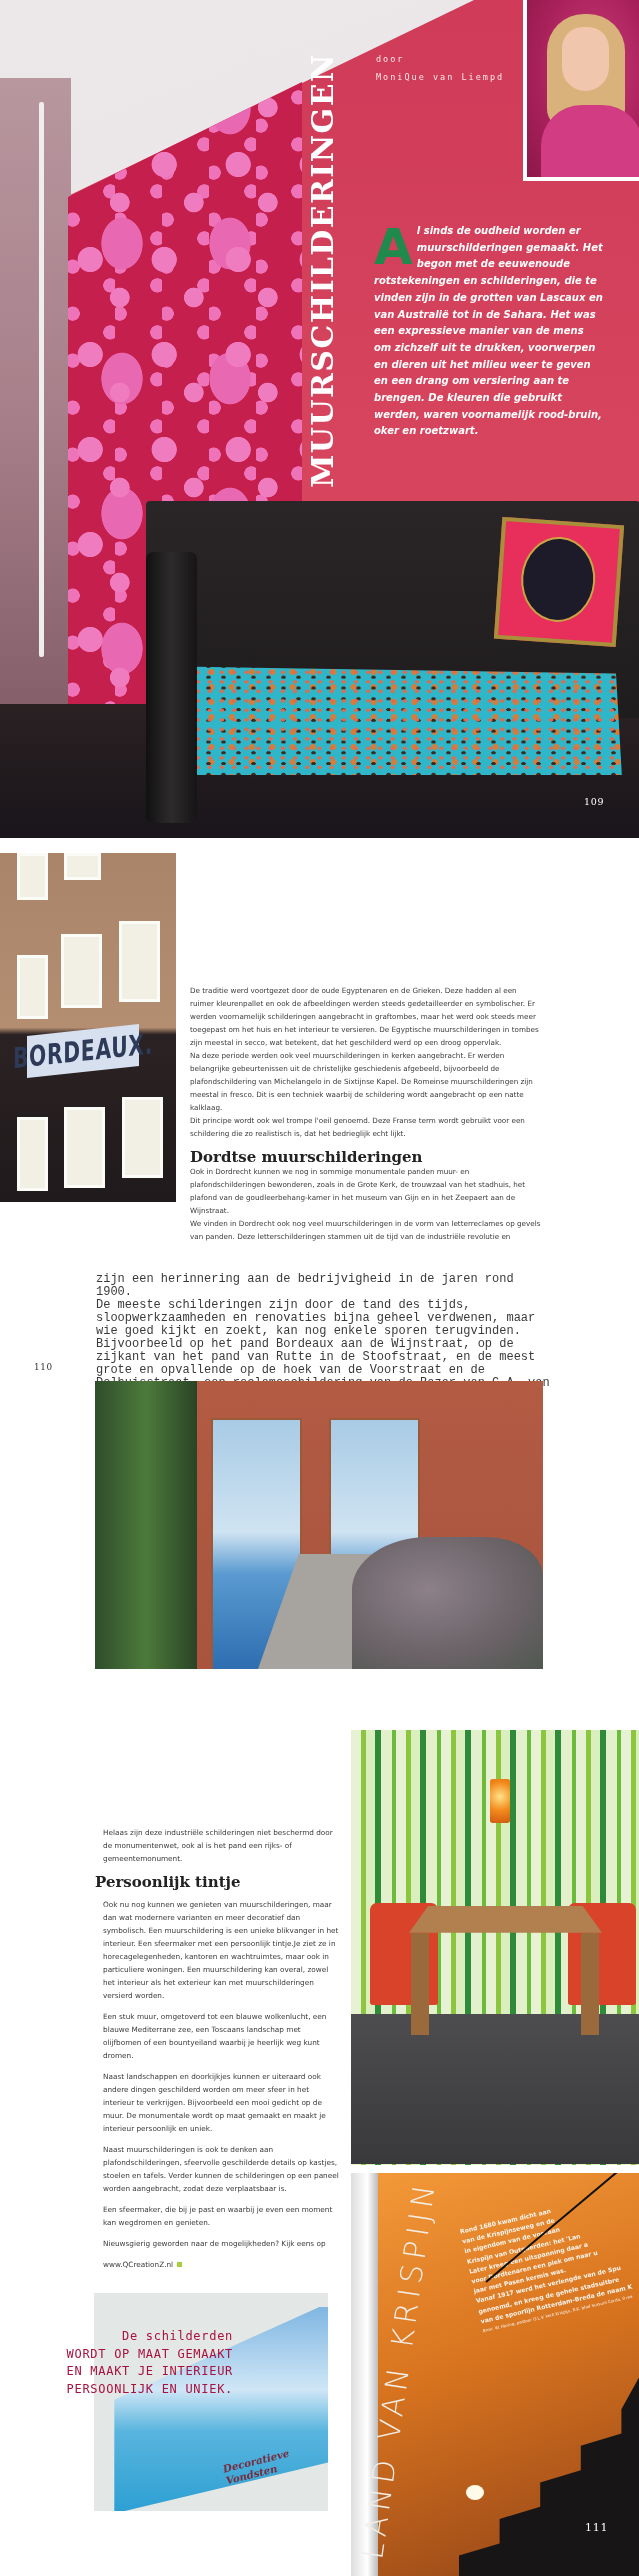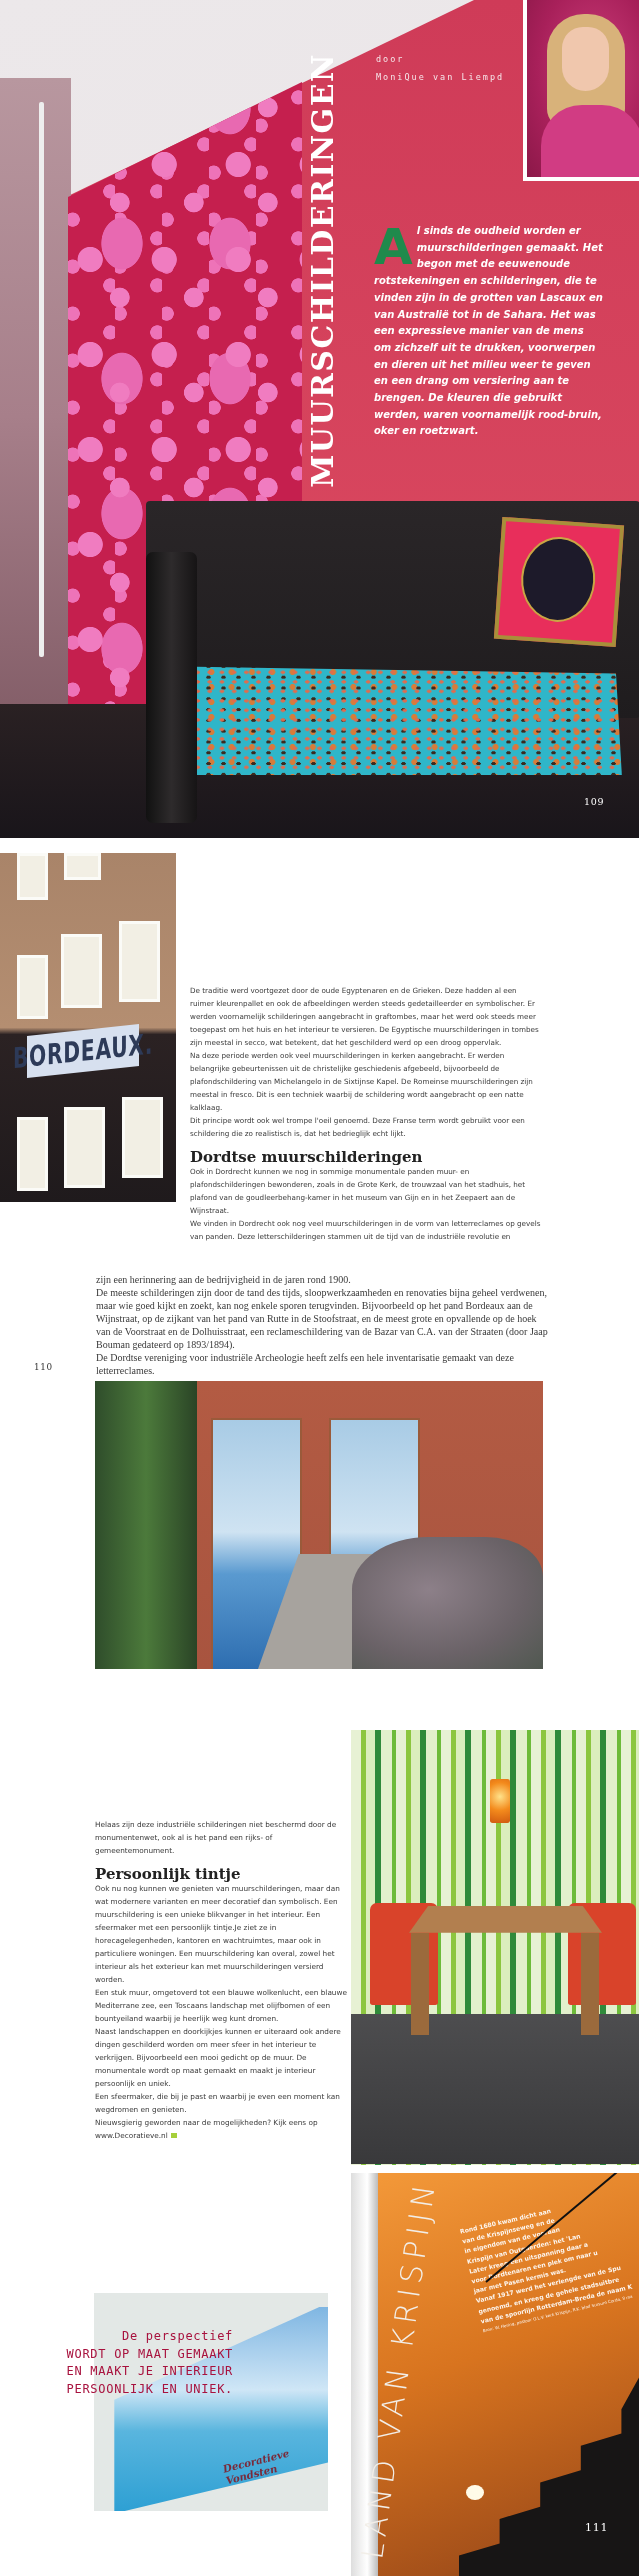--- a/index.html
+++ b/index.html
@@ -61,41 +61,41 @@
   .p110 { position: absolute; left: 0; top: 838px; width: 639px; height: 880px; background: #fff; }
   .bordeaux-photo { position: absolute; left: 0; top: 15px; width: 176px; height: 349px; overflow: hidden;
     background: linear-gradient(180deg, #a98469 0%, #b48e71 50%, #2b2223 52%, #1f1a1c 100%); }
   .win { position: absolute; background: #f2efe4; border: 3.4px solid #fbfbf7; }
   .bordeaux-sign { position: absolute; left: 27px; top: 177px; width: 112px; height: 42px; background: #d7e0ef;
     transform: skewY(-6deg); display: flex; align-items: center; justify-content: center; }
   .bordeaux-sign span { font-family: "DejaVu Sans", sans-serif; font-weight: bold; font-size: 20.3px; color: #2d3a58; letter-spacing: 0.7px; transform: scaleY(1.4); }
   .p110-text { position: absolute; left: 190px; top: 146px; width: 352px; font-family: "DejaVu Sans", sans-serif; font-size: 7.2px; line-height: 13px; color: #3a3a3a; }
   .p110-text p { margin: 0; }
   .h2 { font-family: "DejaVu Serif", serif; font-weight: bold; font-size: 15px; color: #222; margin-top: 9.5px; line-height: 15px; }
-  .p110-text2 { position: absolute; left: 96px; top: 435px; width: 454px; font-family: Liberation Serif, serif; font-size: 10px; line-height: 13px; color: #3a3a3a; }
+  .p110-text2 { position: absolute; left: 96px; top: 435px; width: 454px; font-family: Liberation Mono, monospace; font-size: 12px; line-height: 13px; color: #3a3a3a; }
   .garden-photo { position: absolute; left: 95px; top: 543px; width: 448px; height: 288px; overflow: hidden;
     background: linear-gradient(180deg, #b35b43 0%, #a8543f 100%); }
   .ivy { position: absolute; left: 0; top: 0; width: 102px; height: 288px; background: linear-gradient(90deg,#2f4d2b,#4c7a3b,#2a4426); }
   .sea-window { position: absolute; top: 37px; width: 91px; height: 284px;
     background: linear-gradient(180deg,#a8cbe5 0%,#cfe3f2 40%,#5a9ad0 55%,#1f5fa6 100%); border: 2px solid #9a5a3a; }
   .path { position: absolute; left: 163px; top: 173px; width: 163px; height: 115px; background: #a7a39e; clip-path: polygon(25% 0, 70% 0, 100% 100%, 0 100%); }
   .shrubs { position: absolute; left: 257px; top: 156px; width: 191px; height: 132px; background: radial-gradient(ellipse at 40% 40%, #8d8089 0%, #6a6267 60%, #505850 100%); border-radius: 40% 30% 0 0; }
   .pn110 { left: 34px; top: 1362px; color: #333; font-size: 8.8px; }
 
   
   .p111 { position: absolute; left: 0; top: 1719px; width: 639px; height: 857px; background: #fff; }
   .bamboo-photo { position: absolute; left: 351px; top: 10.8px; width: 288px; height: 435px; overflow: hidden;
     background: repeating-linear-gradient(90deg, #e7f1d4 0 9.5px, #8cc63f 9.5px 15px, #dbeebd 15px 24.4px, #2f8a3a 24.4px 30px, #e2f0cc 30px 41px, #6dbb3a 41px 45px); }
   .bamboo-floor { position: absolute; left: 0; top: 284px; width: 100%; height: 150px; background: linear-gradient(180deg,#4d4d4f,#39393b); }
   .lamp { position: absolute; left: 139px; top: 49px; width: 20.3px; height: 44px; background: radial-gradient(circle at 50% 40%, #ffe28a 0%, #f38a1c 50%, #d05a10 100%); border-radius: 2.7px; }
   .table-top { position: absolute; left: 58px; top: 176px; width: 193px; height: 27px; background: #b27f4f; clip-path: polygon(10% 0, 90% 0, 100% 100%, 0 100%); }
   .table-leg { position: absolute; top: 203px; width: 17.6px; height: 102px; background: #9b6a3c; }
   .chair { position: absolute; width: 68px; height: 102px; background: #d9432a; border-radius: 6.8px 6.8px 2.7px 2.7px; }
   .p111-text { position: absolute; left: 95px; top: 99px; width: 252px; font-family: "DejaVu Sans", sans-serif; font-size: 7.3px; line-height: 13px; color: #3a3a3a; }
-  .p111-text p { margin: 0; }
+  .p111-text p { margin: 8px; }
   .link-sq { display: inline-block; width: 5.4px; height: 5.4px; background: #a6cf3b; margin-left: 3.4px; vertical-align: middle; }
   .mural-photo { position: absolute; left: 94px; top: 574px; width: 234px; height: 218px; overflow: hidden; background: #e3e8e6; }
   .mural-panel { position: absolute; left: 20.3px; top: 13.5px; width: 217px; height: 207px; clip-path: polygon(95% 0, 100% 0, 100% 75%, 0 100%, 0 45%);
     background: linear-gradient(180deg,#7fb6e2 0%,#cfe6f6 40%,#59b5de 60%,#2c9fd3 100%); }
   .mural-sig { position: absolute; left: 129px; top: 157px; font-family: "DejaVu Serif", serif; font-style: italic; font-weight: bold; color: #7a2a3a; font-size: 10.2px; transform: rotate(-14deg); }
   .quote { position: absolute; left: 38px; top: 609px; width: 195px; text-align: right; font-family: "DejaVu Sans Mono", monospace; color: #a8123e; font-size: 12px; line-height: 17.6px; letter-spacing: 0.7px; }
   .krispijn-photo { position: absolute; left: 351px; top: 454px; width: 288px; height: 404px; overflow: hidden;
     background: linear-gradient(160deg, #f49a3a 0%, #d8741f 45%, #a4501a 85%, #6a3617 100%); }
   .kp-white { position: absolute; left: 0; top: 0; width: 27px; height: 100%; background: linear-gradient(90deg,#ddd 0%,#fff 60%,#bbb 100%); }
   .kp-title { position: absolute; left: 0; top: 27px; width: 95px; height: 339px; display: flex; align-items: center; justify-content: center; }
@@ -199,32 +199,33 @@
     <div class="table-leg" style="left:60px;"></div>
     <div class="table-leg" style="left:230px;"></div>
   </div>
 
   <div class="p111-text">
     <p>Helaas zijn deze industriële schilderingen niet beschermd door de monumentenwet, ook al is het pand een rijks- of gemeentemonument.</p>
     <h2 class="h2">Persoonlijk tintje</h2>
     <p>Ook nu nog kunnen we genieten van muurschilderingen, maar dan wat modernere varianten en meer decoratief dan symbolisch. Een muurschildering is een unieke blikvanger in het interieur. Een sfeermaker met een persoonlijk tintje.Je ziet ze in horecagelegenheden, kantoren en wachtruimtes, maar ook in particuliere woningen. Een muurschildering kan overal, zowel het interieur als het exterieur kan met muurschilderingen versierd worden.</p>
     <p>Een stuk muur, omgetoverd tot een blauwe wolkenlucht, een blauwe Mediterrane zee, een Toscaans landschap met olijfbomen of een bountyeiland waarbij je heerlijk weg kunt dromen.</p>
     <p>Naast landschappen en doorkijkjes kunnen er uiteraard ook andere dingen geschilderd worden om meer sfeer in het interieur te verkrijgen. Bijvoorbeeld een mooi gedicht op de muur. De monumentale wordt op maat gemaakt en maakt je interieur persoonlijk en uniek.</p>
+    <p>Naast muurschilderingen is ook te denken aan plafondschilderingen, sfeervolle geschilderde details op kastjes, stoelen en tafels. Verder kunnen de schilderingen op een paneel worden aangebracht, zodat deze verplaatsbaar is.</p>
     <p>Een sfeermaker, die bij je past en waarbij je even een moment kan wegdromen en genieten.</p>
     <p>Nieuwsgierig geworden naar de mogelijkheden? Kijk eens op</p>
-    <p><a style="color:#3a3a3a;text-decoration:none;">www.Decoratieve.nl</a><span class="link-sq"></span></p>
+    <p><a style="color:#3a3a3a;text-decoration:none;">www.QCreationZ.nl</a><span class="link-sq"></span></p>
   </div>
 
   <div class="mural-photo">
     <div class="mural-panel"></div>
     <div class="mural-sig">Decoratieve Vondsten</div>
   </div>
 
   <div class="quote">
-    <div>De perspectief</div>
+    <div>De schilderden</div>
     <div style="text-transform:uppercase;">wordt op maat gemaakt</div>
     <div style="text-transform:uppercase;">en maakt je interieur</div>
     <div style="text-transform:uppercase;">persoonlijk en uniek.</div>
   </div>
 
   <div class="krispijn-photo">
     <div class="kp-white"></div>
     <div class="kp-title">
         <span>LAND VAN KRISPIJN</span>
       </div>

